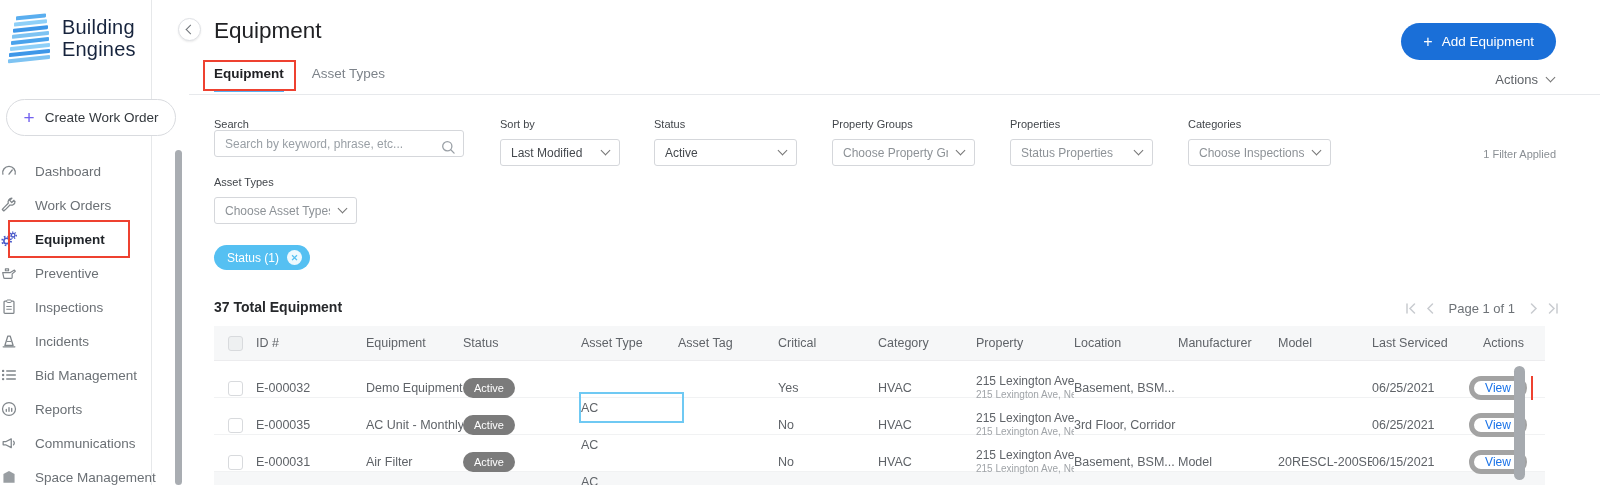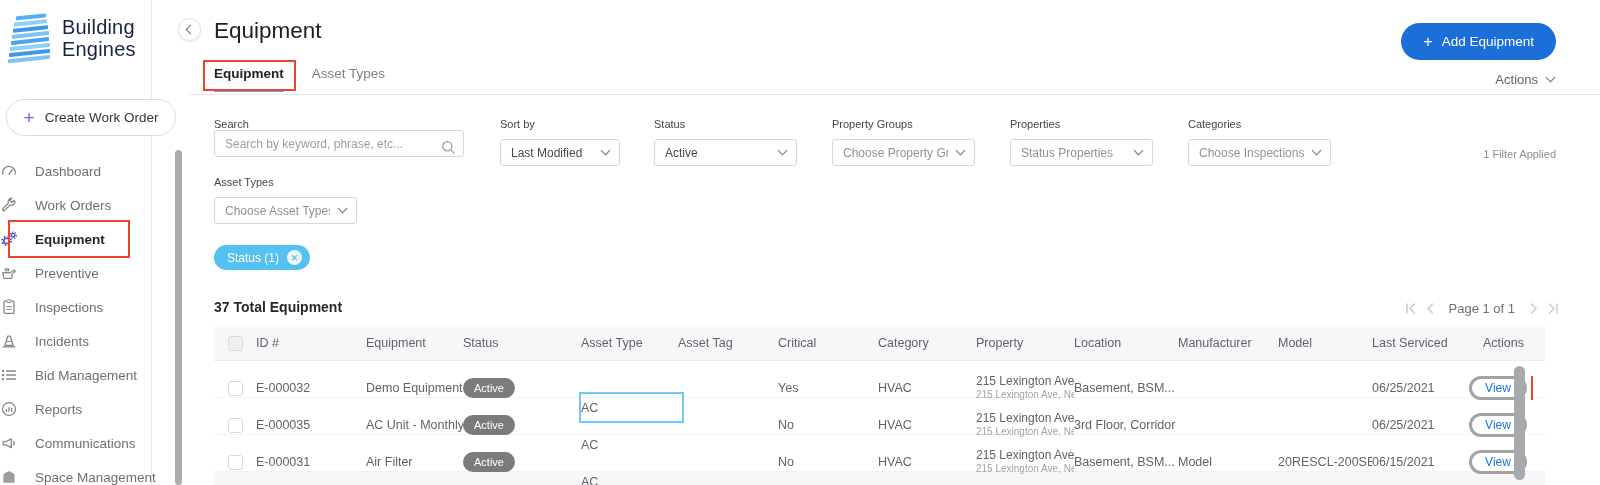--- a/index.html
+++ b/index.html
@@ -80,21 +80,21 @@
   .thead .checkbox{background:#eef0f1;}
   .th-actions{position:relative;padding-left:14px;}
   .th-actions::after{content:"";position:absolute;left:-14px;right:-4px;top:-2px;bottom:-2px;border:2px solid var(--red);pointer-events:none;}
   .badge{display:inline-block;background:var(--badge);color:#fff;font-size:11px;padding:4px 11px;border-radius:12px;}
   .c-asset{position:relative;overflow:visible;margin-top:40px;}
   .c-asset.annot-blue::after{content:"";position:absolute;left:-2px;right:-6px;top:-9px;bottom:-8px;border:2px solid var(--ablue);pointer-events:none;}
   .c-prop{line-height:1.15;}
   .c-prop .p1{font-size:12px;color:#5f6368;}
   .c-prop .p2{font-size:10px;color:#a0a4a8;}
   .view-wrap{position:relative;display:inline-block;}
-  .view-btn{width:58px;height:24px;border:3px solid #a3a3a3;border-radius:13px;background:#fff;color:var(--link);font-size:12px;cursor:pointer;}
+  .view-btn{width:58px;height:24px;border:5px solid #a3a3a3;border-radius:13px;background:#fff;color:var(--link);font-size:12px;cursor:pointer;}
   .view-wrap.annot::after{content:"";position:absolute;left:-6px;right:-6px;top:-3px;bottom:-3px;border:2px solid var(--red);pointer-events:none;}
   .tbody-after{height:13px;background:#f6f7f8;}
   .tbl-scroll{position:absolute;left:1325px;top:366px;width:11px;height:114px;border-radius:6px;background:#a6aaaf;}
 </style>
 </head>
 <body>
 
 <div class="app">
 
   <aside class="sidebar">

